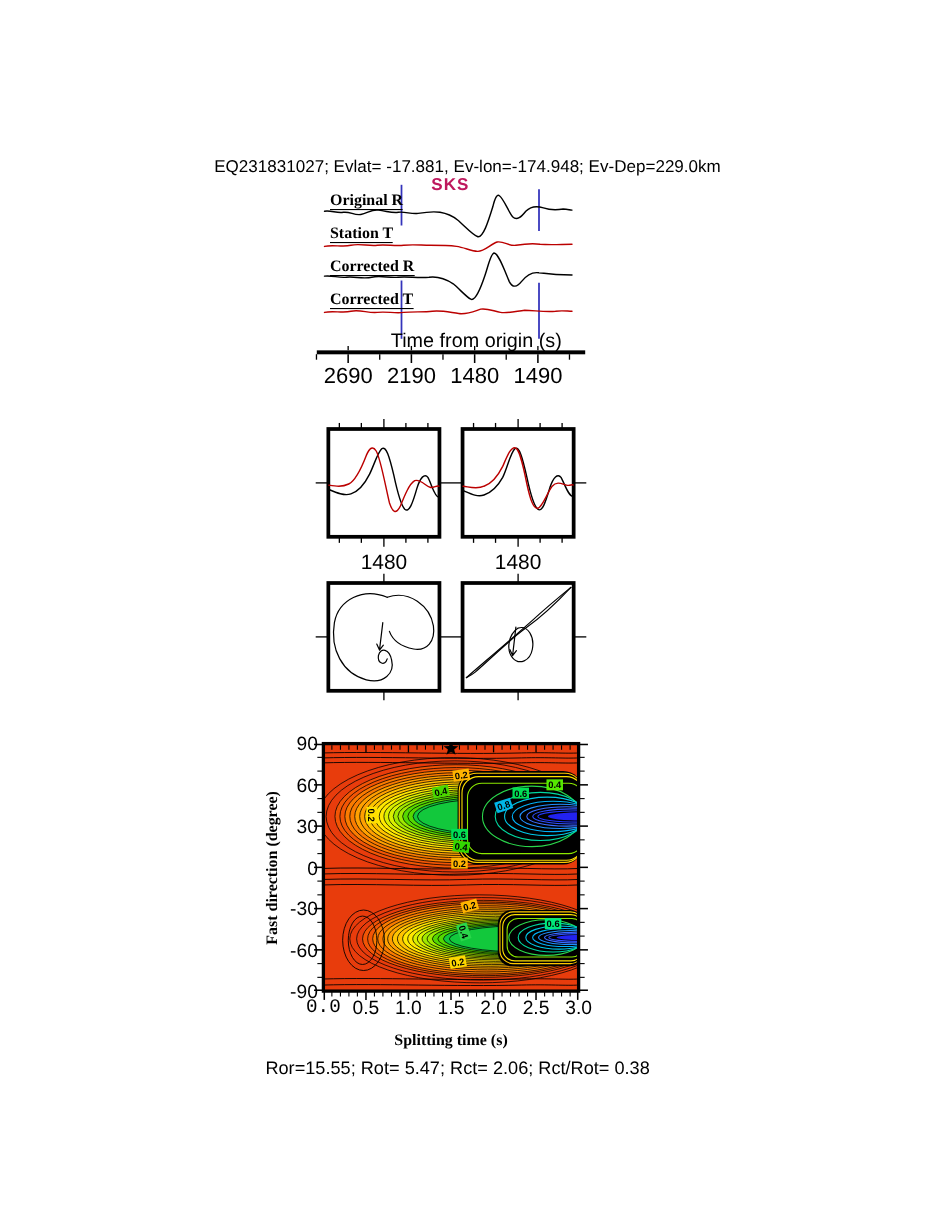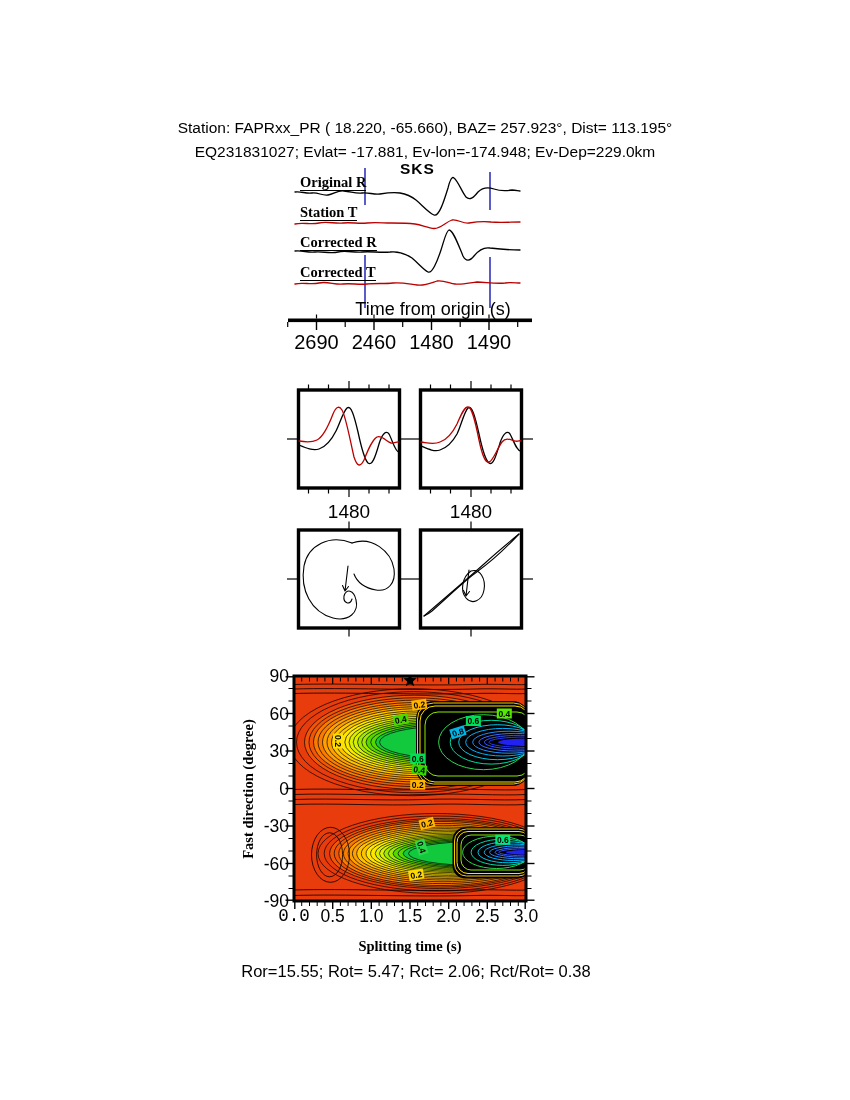--- a/index.html
+++ b/index.html
@@ -12,21 +12,20 @@
   .tracelabel{font-family:"Liberation Serif",serif;font-weight:bold;font-size:14.5px;
               border-bottom:1.6px solid #000;line-height:16px;}
   .sks{font-weight:bold;letter-spacing:1px;}
   svg{position:absolute;overflow:visible;}
 </style>
 </head>
 <body>
 
 <div class="page">
 
-  <div class="t ctr" style="left:0;top:119px;width:850px;font-size:15.5px;">Station: FAPRxx_PR (  18.220,  -65.660), BAZ=  257.923°, Dist=  113.195°</div>
   <div class="t ctr" style="left:0;top:143px;width:850px;font-size:15.5px;">EQ231831027; Evlat= -17.881, Ev-lon=-174.948; Ev-Dep=229.0km</div>
 
   <svg id="svg-traces" viewBox="270 150 280 195" style="left:270px;top:150px;width:280px;height:195px;">
     <g>
         <line x1="365" y1="168" x2="365" y2="205" stroke="#3333bb" stroke-width="1.6"></line>
         <line x1="365" y1="255" x2="365" y2="308" stroke="#3333bb" stroke-width="1.6"></line>
         <line x1="490" y1="172" x2="490" y2="210" stroke="#3333bb" stroke-width="1.6"></line>
         <line x1="490" y1="257" x2="490" y2="308" stroke="#3333bb" stroke-width="1.6"></line>
         <path d="M295,192 C301,191 306,194 312,193 C318,192 322,196 328,195 C334,194 338,190 344,191 C352,192 357,194 362,193 C368,192 374,195 380,194 C386,193 394,192 400,193 C406,194 411,196 416,200 C422,205 429,213 434,215 C439,217 444,201 448,188 C450,180 452,176 454,178 C458,181 462,192 466,197 C470,201 474,197 478,192 C482,188 488,187 494,189 C500,191 506,191 512,190 C516,190 518,191 520,191" fill="none" stroke="#000000" stroke-width="1.3" stroke-linecap="round" stroke-linejoin="round"></path>
         <path d="M295,224 C303,222 311,225 319,223 C327,221 335,224 343,223 C351,222 359,224 367,223 C375,222 383,223 391,223 C399,223 407,223 415,224 C422,225 428,228 434,228.5 C440,229 446,222 452,220 C458,219 463,224 469,223 C475,222 483,221 491,222 C501,223 511,222 520,222" fill="none" stroke="#bb0000" stroke-width="1.3" stroke-linecap="round" stroke-linejoin="round"></path>
@@ -42,31 +41,31 @@
         <line x1="402.7" y1="322" x2="402.7" y2="327" stroke="#000" stroke-width="1.2"></line>
         <line x1="460.2" y1="322" x2="460.2" y2="327" stroke="#000" stroke-width="1.2"></line>
         <line x1="517.7" y1="322" x2="517.7" y2="327" stroke="#000" stroke-width="1.2"></line>
         <line x1="316.5" y1="318.5" x2="316.5" y2="314.5" stroke="#000" stroke-width="1.2"></line>
         <line x1="374" y1="318.5" x2="374" y2="314.5" stroke="#000" stroke-width="1.2"></line>
         <line x1="431.5" y1="318.5" x2="431.5" y2="314.5" stroke="#000" stroke-width="1.2"></line>
         <line x1="489" y1="318.5" x2="489" y2="314.5" stroke="#000" stroke-width="1.2"></line>
       </g>
   </svg>
 
-  <div class="t sks" style="left:400px;top:160px;font-size:15.5px;color:#000000;text-align:center;">SKS</div>
+  <div class="t sks" style="left:392px;top:160px;font-size:15.5px;color:#be185d;text-align:center;">SKS</div>
 
   <div class="t tracelabel" style="left:300px;top:174px;">Original R</div>
   <div class="t tracelabel" style="left:300px;top:204px;">Station T</div>
   <div class="t tracelabel" style="left:300px;top:234px;">Corrected R</div>
   <div class="t tracelabel" style="left:300px;top:264px;">Corrected T</div>
 
   <div class="t ctr" style="left:333px;top:299px;width:200px;font-size:18px;">Time from origin (s)</div>
 
   <div class="t ctr" style="left:286.5px;top:331px;width:60px;font-size:20px;">2690</div>
-  <div class="t ctr" style="left:344px;top:331px;width:60px;font-size:20px;">2460</div>
+  <div class="t ctr" style="left:344px;top:331px;width:60px;font-size:20px;">2190</div>
   <div class="t ctr" style="left:401.5px;top:331px;width:60px;font-size:20px;">1480</div>
   <div class="t ctr" style="left:459px;top:331px;width:60px;font-size:20px;">1490</div>
 
   <svg id="svg-panels" viewBox="275 375 270 270" style="left:275px;top:375px;width:270px;height:270px;">
     <g>
         <rect x="298.5" y="390" width="101" height="98" rx="0" fill="none" stroke="#000" stroke-width="3.4"></rect>
         <rect x="420.5" y="390" width="101" height="98" rx="0" fill="none" stroke="#000" stroke-width="3.4"></rect>
         <rect x="298.5" y="530" width="101" height="98" rx="0" fill="none" stroke="#000" stroke-width="3.4"></rect>
         <rect x="420.5" y="530" width="101" height="98" rx="0" fill="none" stroke="#000" stroke-width="3.4"></rect>
         <line x1="308.5" y1="390" x2="308.5" y2="384.5" stroke="#000" stroke-width="1.2"></line>

